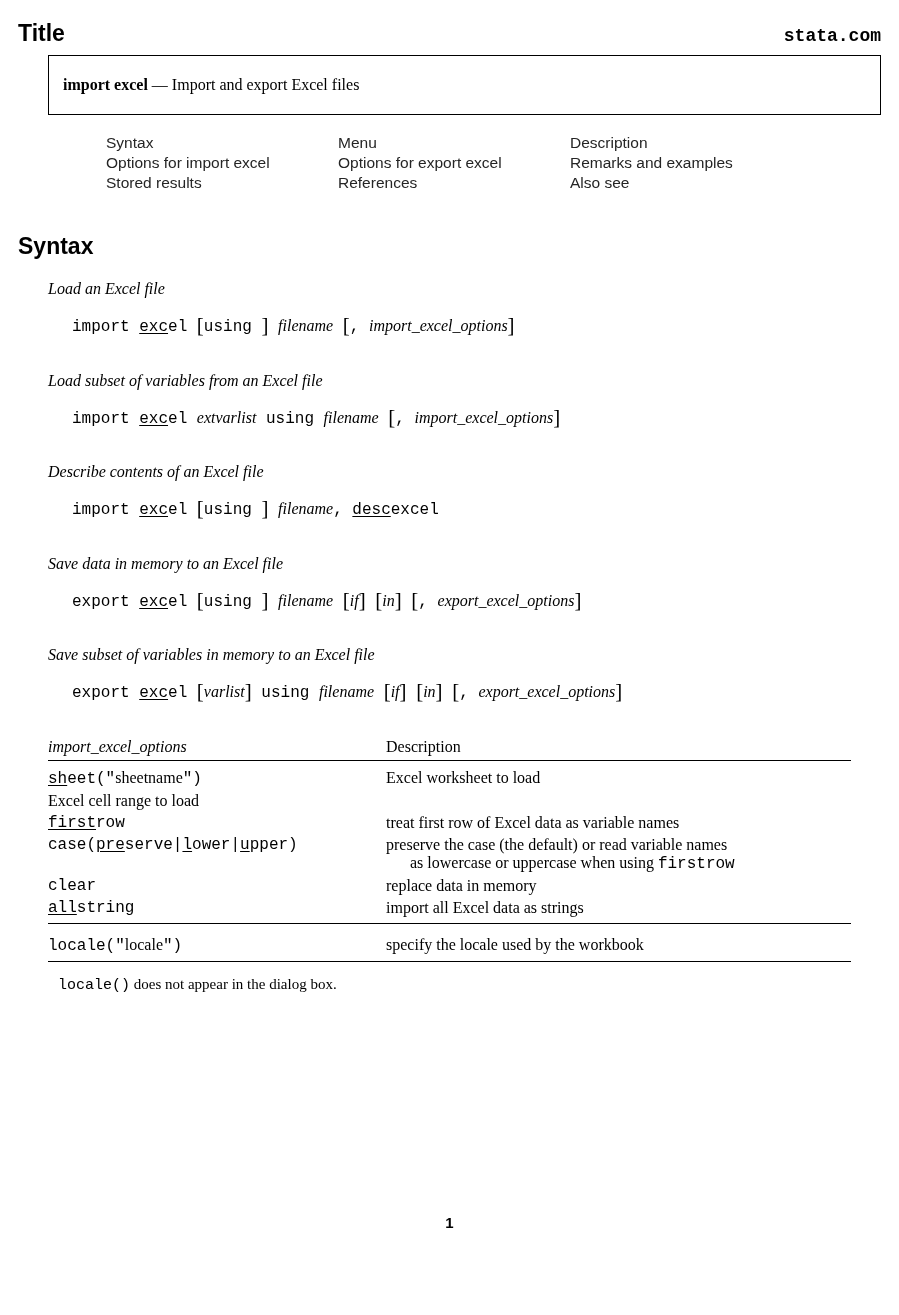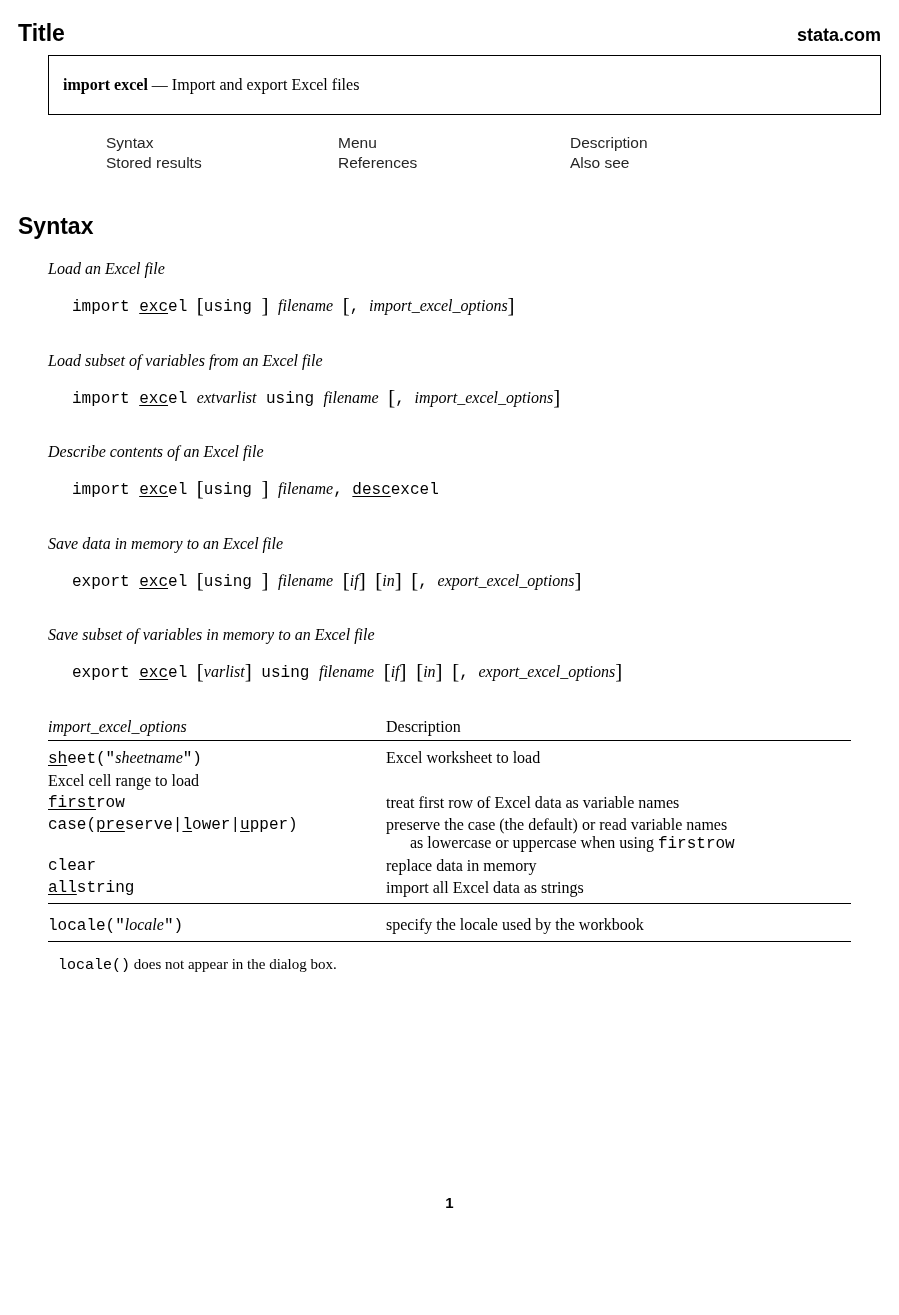--- a/index.html
+++ b/index.html
@@ -18,21 +18,21 @@
   margin-bottom: 8px;
   text-align: right;
 }
 .title-heading {
   font-family: Arial, Helvetica, sans-serif;
   font-weight: bold;
   font-size: 23px;
   margin: 0;
 }
 .stata-link {
-  font-family: Liberation Sans, sans-serif;
+  font-family: Liberation Mono, monospace;
   font-weight: bold;
   font-size: 18px;
   color: #000;
 }
 .title-box {
   border: 1.5px solid #000;
   margin: 0 0 18px 30px;
   padding: 20px 14px;
 }
 .title-box .cmd {
@@ -109,21 +109,20 @@
 }
 .opt-row {
   display: flex;
   padding: 2px 0;
 }
 .opt-row .opt-col1 {
   font-family: 'Courier New', monospace;
 }
 .opt-row .it {
   font-family: Georgia, serif;
-  font-style: italic;
   margin-top: 34px;
 }
 .opt-row .ul {
   text-decoration: underline;
   text-underline-offset: 2px;
 }
 .opt-row .br {
   font-family: Georgia, serif;
   font-size: 20px;
   position: relative;
@@ -167,20 +166,25 @@
   <span class="cmd">import excel</span><span> — </span><span>Import and export Excel files</span>
 </div>
 
 <div class="toc">
   <div class="toc-row">
     <div class="toc-col">Syntax</div>
     <div class="toc-col">Menu</div>
     <div class="toc-col">Description</div>
   </div>
   <div class="toc-row">
+    <div class="toc-col">Options for import excel</div>
+    <div class="toc-col">Options for export excel</div>
+    <div class="toc-col">Remarks and examples</div>
+  </div>
+  <div class="toc-row">
     <div class="toc-col">Stored results</div>
     <div class="toc-col">References</div>
     <div class="toc-col">Also see</div>
   </div>
 </div>
 
 <h2 class="section-heading">Syntax</h2>
 
 <div class="syn-desc">Load an Excel file</div>
 <div class="syn-line">

